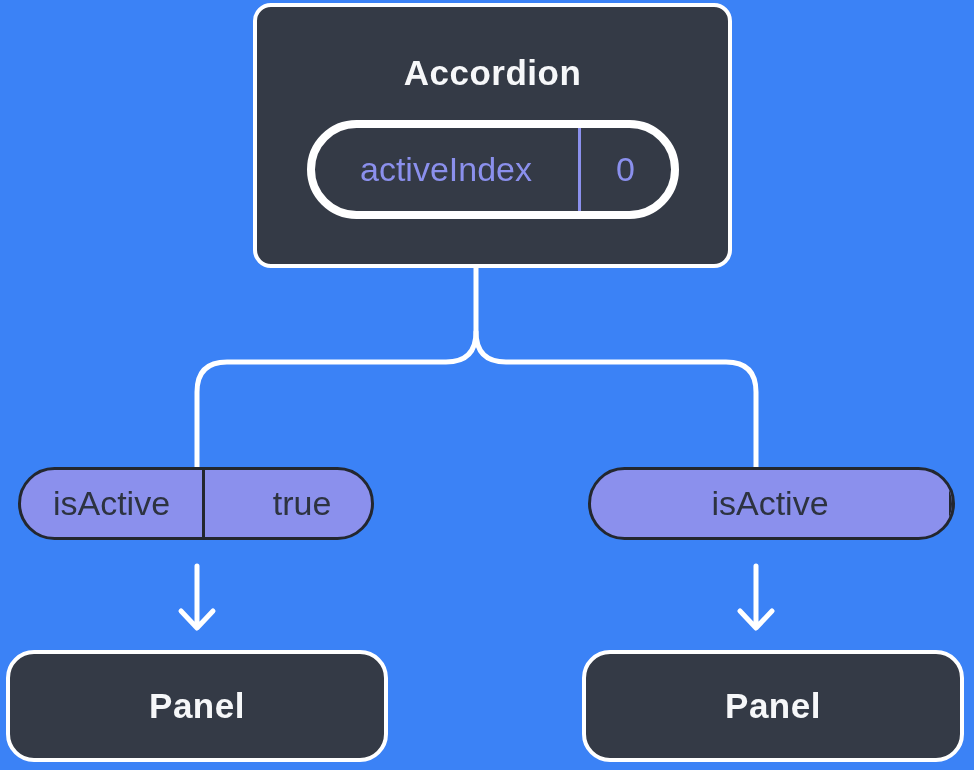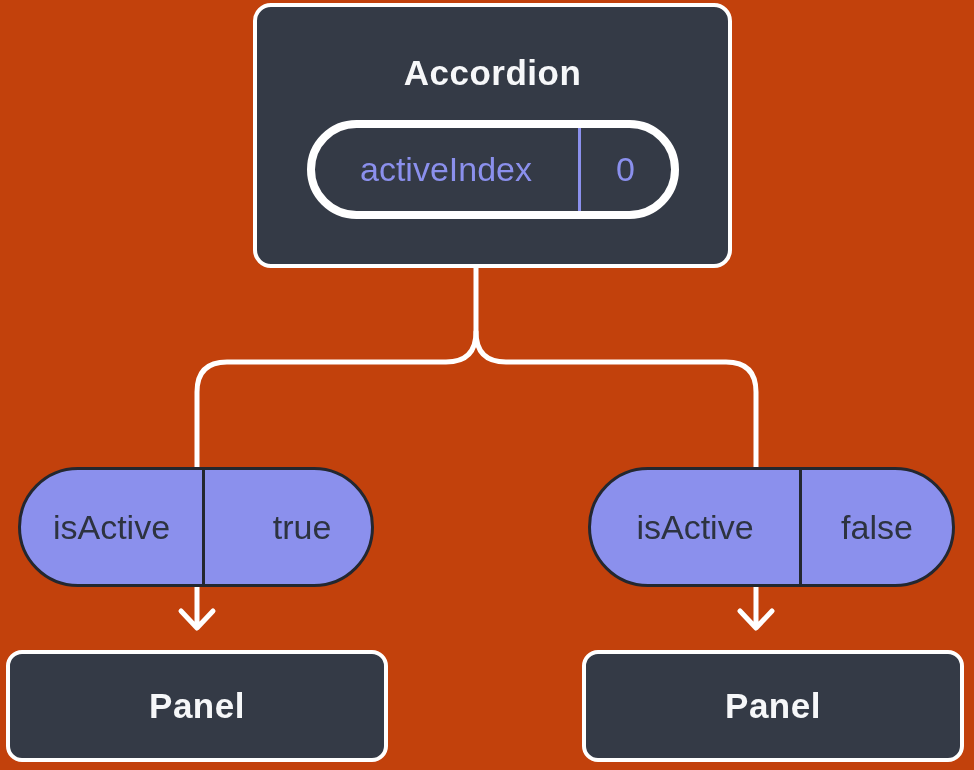--- a/index.html
+++ b/index.html
@@ -4,21 +4,21 @@
 <style>
   html, body {
     margin: 0;
     padding: 0;
     background: #4C666E;
   }
   .canvas {
     position: relative;
     width: 974px;
     height: 770px;
-    background: #c2410c;
+    background: #3b82f6;
     font-family: "Liberation Sans", sans-serif;
     overflow: hidden;
   }
   .connectors {
     position: absolute;
     left: 0;
     top: 0;
   }
   .node {
     position: absolute;
@@ -77,21 +77,21 @@
     color: #8B90ED;
   }
   .state-pill .pill-divider {
     background: #8B90ED;
   }
   .state-pill .pill-value {
     width: 90px;
   }
   .prop-pill {
     position: absolute;
-    height: 120px;
+    height: 73px;
     background: #8B90ED;
     border: 3px solid #23272F;
     color: #2D3340;
   }
   .prop-pill .pill-divider {
     background: #23272F;
   }
   .prop-pill-left {
     left: 18px;
     top: 467px;
@@ -106,21 +106,21 @@
     top: 467px;
     width: 367px;
   }
   .prop-pill-right .pill-value {
     width: 150px;
   }
   .panel-node {
     top: 650px;
     width: 382px;
     height: 112px;
-    border-radius: 16px;
+    border-radius: 28px;
     display: flex;
     align-items: center;
     justify-content: center;
   }
   .panel-left  { left: 6px; }
   .panel-right { left: 582px; }
 </style>
 </head>
 <body>
 
@@ -146,21 +146,20 @@
 
   <div class="pill prop-pill prop-pill-left">
     <div class="pill-name">isActive</div>
     <div class="pill-divider"></div>
     <div class="pill-value">true</div>
   </div>
 
   <div class="pill prop-pill prop-pill-right">
     <div class="pill-name">isActive</div>
     <div class="pill-divider"></div>
-    <div class="pill-value">false</div>
   </div>
 
   <div class="node panel-node panel-left">
     <div class="node-title">Panel</div>
   </div>
 
   <div class="node panel-node panel-right">
     <div class="node-title">Panel</div>
   </div>
 

